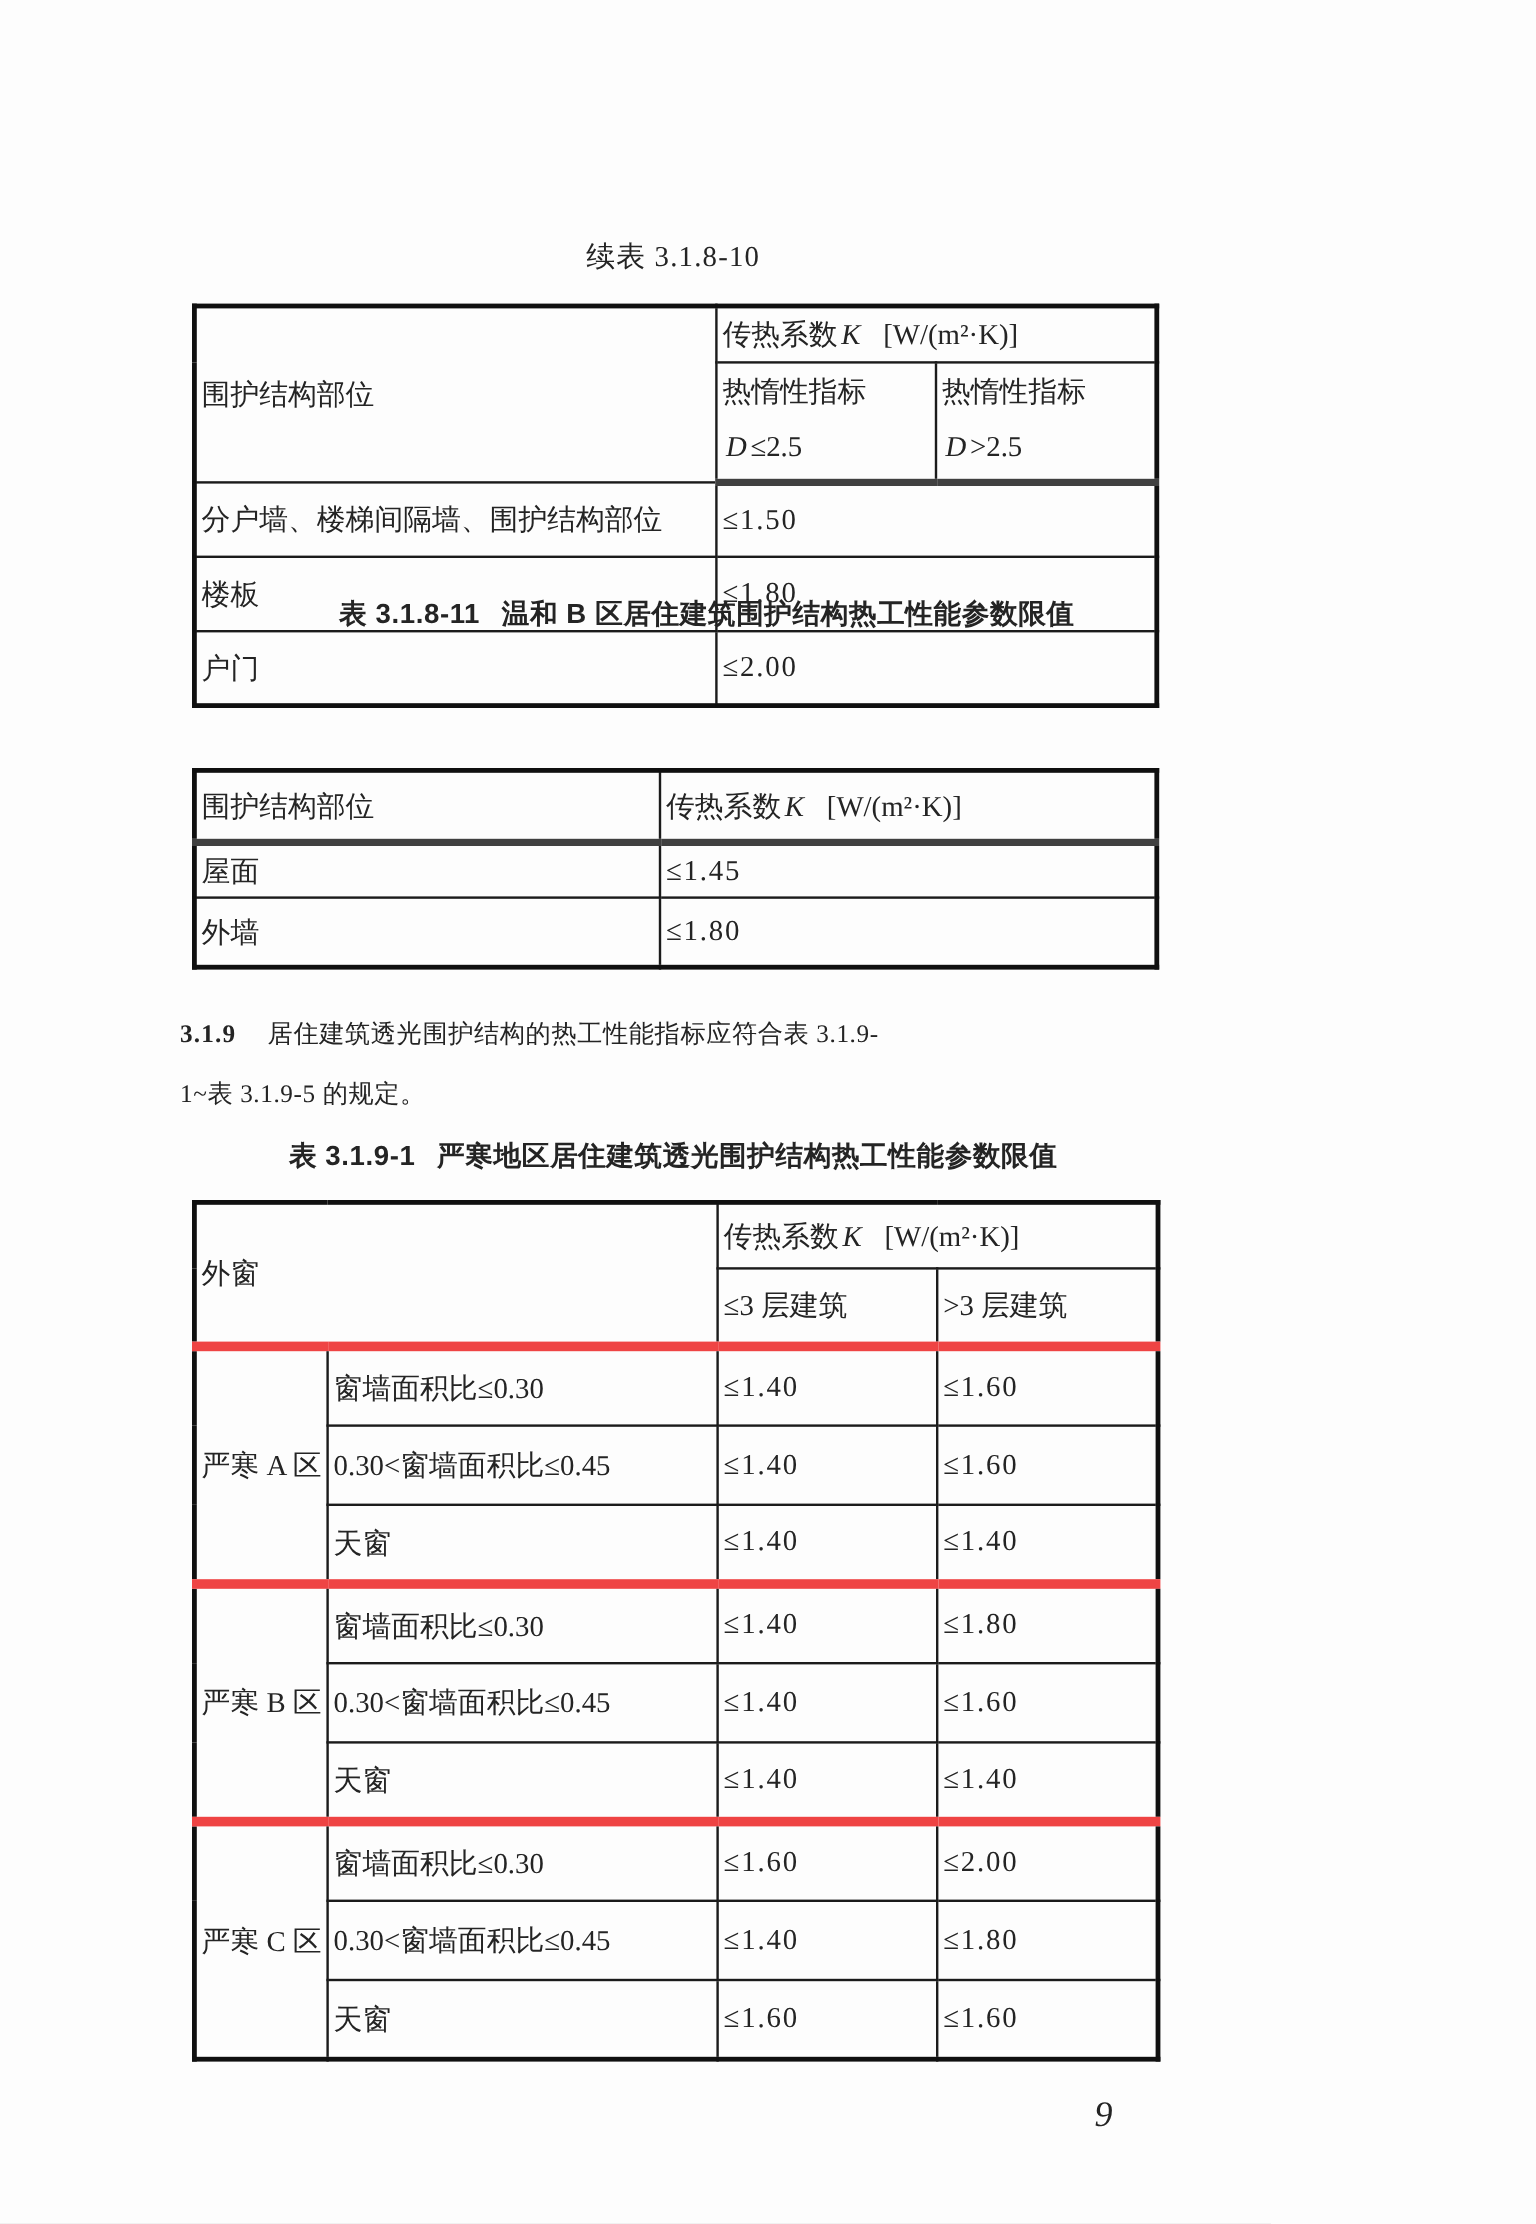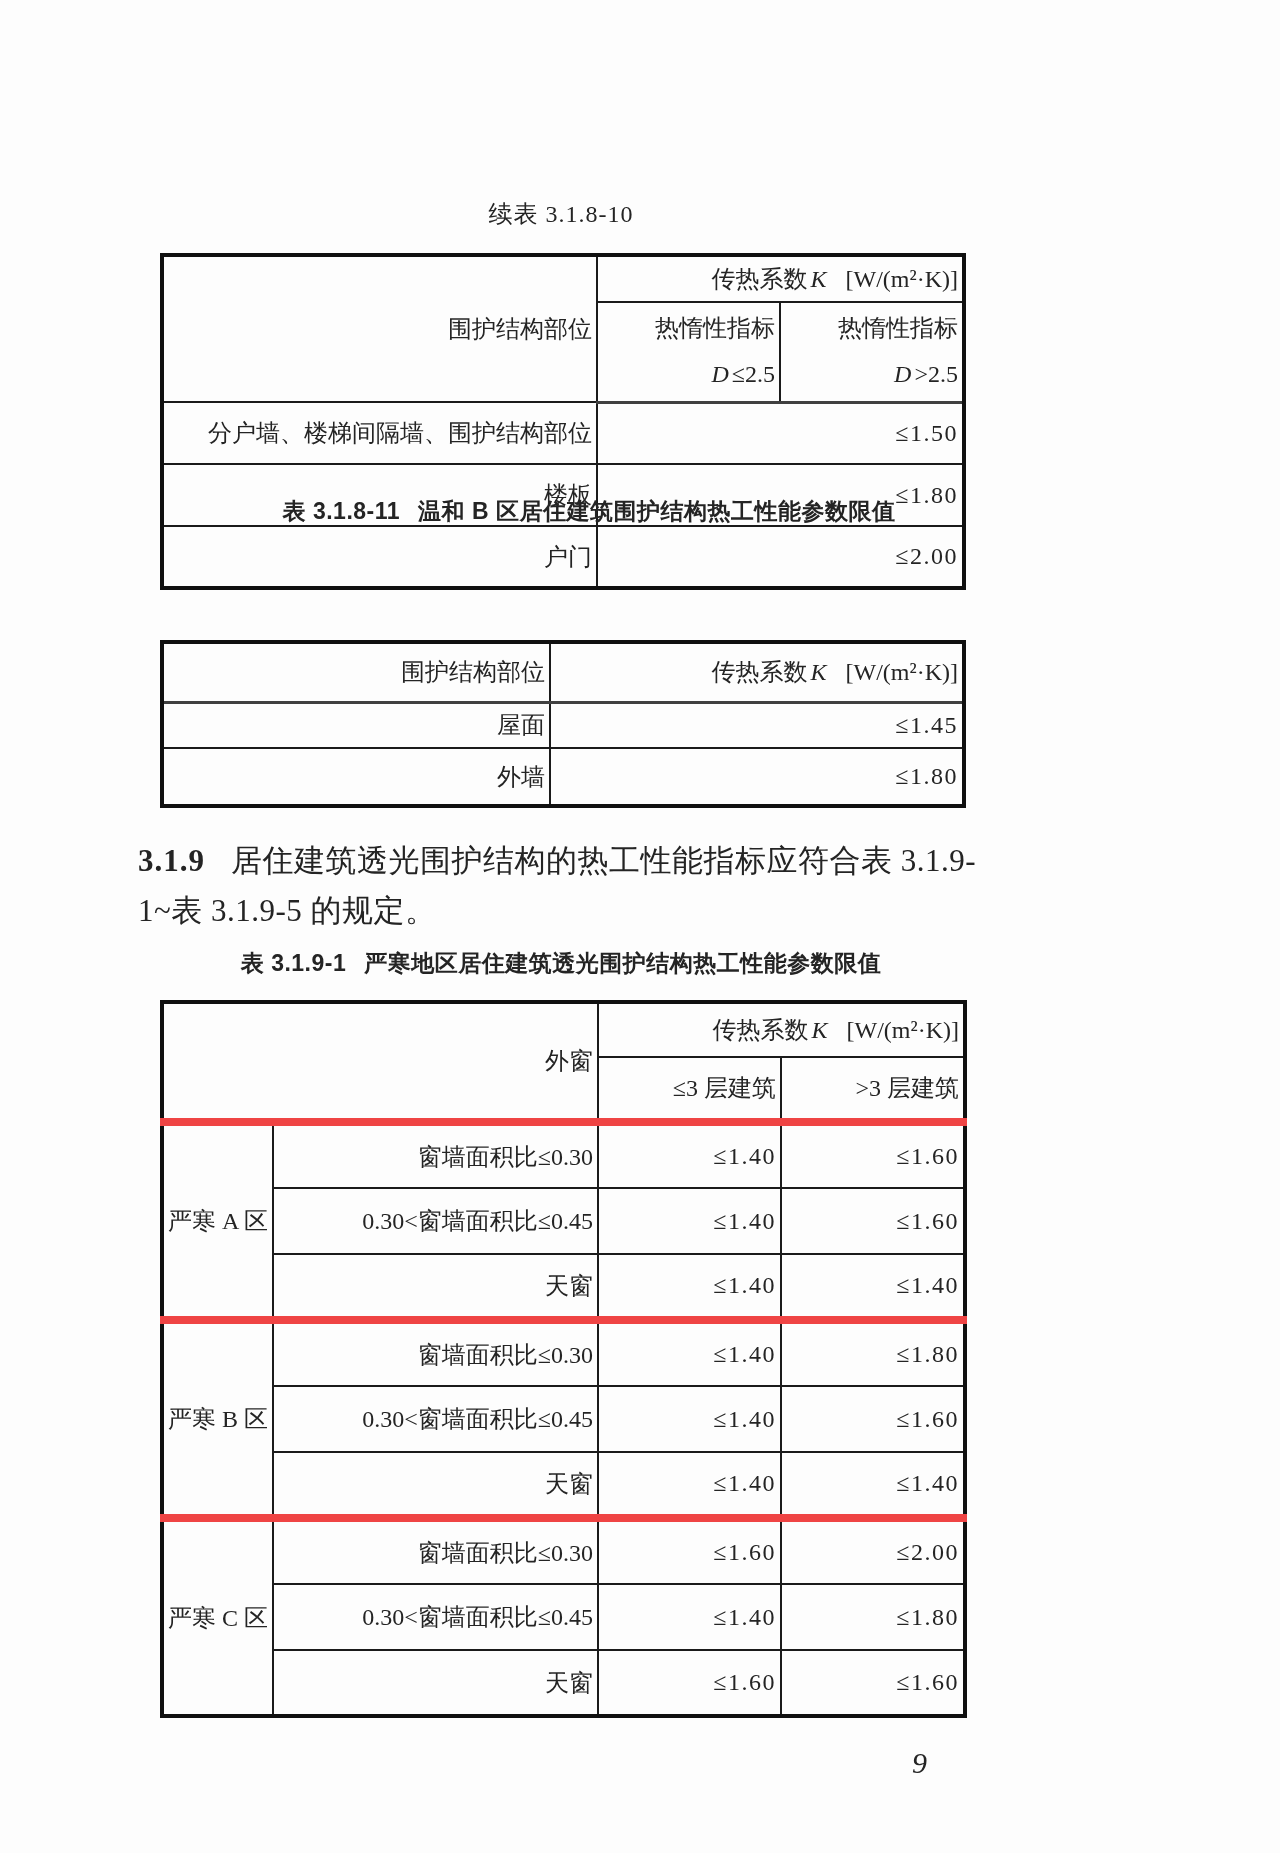--- a/index.html
+++ b/index.html
@@ -21,39 +21,39 @@
     font-weight:bold;font-size:23px;letter-spacing:0.5px;
   }
   .tbl-title .t-label{margin-right:18px;}
   .title-8-11{top:496px;padding-left:28px;}
   .title-9-1{top:948px;}
   
   table{border-collapse:collapse;table-layout:fixed;background:#fdfdfd;}
   .tbl{border:4px solid #101010;}
   .tbl td{
     border:2px solid #1b1b1b;
-    text-align:right;vertical-align:middle;
+    text-align:left;vertical-align:middle;
     font-size:24px;padding:0 4px;
     overflow:hidden;
   }
   .t1{top:253px;left:160px;}
   .t2{top:640px;left:160px;}
   .t3{top:1000px;left:160px;}
-  .head-sep td{border-bottom:3px solid #404040;}
+  .head-sep td{border-bottom:6px solid #404040;}
   .group-top td{border-top:8px solid #ef4444;}
   .val{letter-spacing:1.5px;}
   .sym{font-style:italic;padding:0 3px;}
   .unit{margin-left:16px;}
   .twoline{line-height:1.9;}
   .zone{font-size:21px;white-space:nowrap;padding:0 2px;}
   .cond{font-size:23px;}
   
   .clause{
-    top:836px;left:138px;width:850px;
-    font-size:31px;line-height:50px;letter-spacing:0.5px;
+    top:836px;left:150px;width:850px;
+    font-size:21px;line-height:50px;letter-spacing:0.5px;
   }
   .clause-num{font-weight:bold;margin-right:26px;letter-spacing:1px;}
   
   .pagenum{top:1746px;left:912px;font-size:30px;font-style:italic;letter-spacing:1px;}
 </style>
 </head>
 <body>
 
 <div class="page">
 

